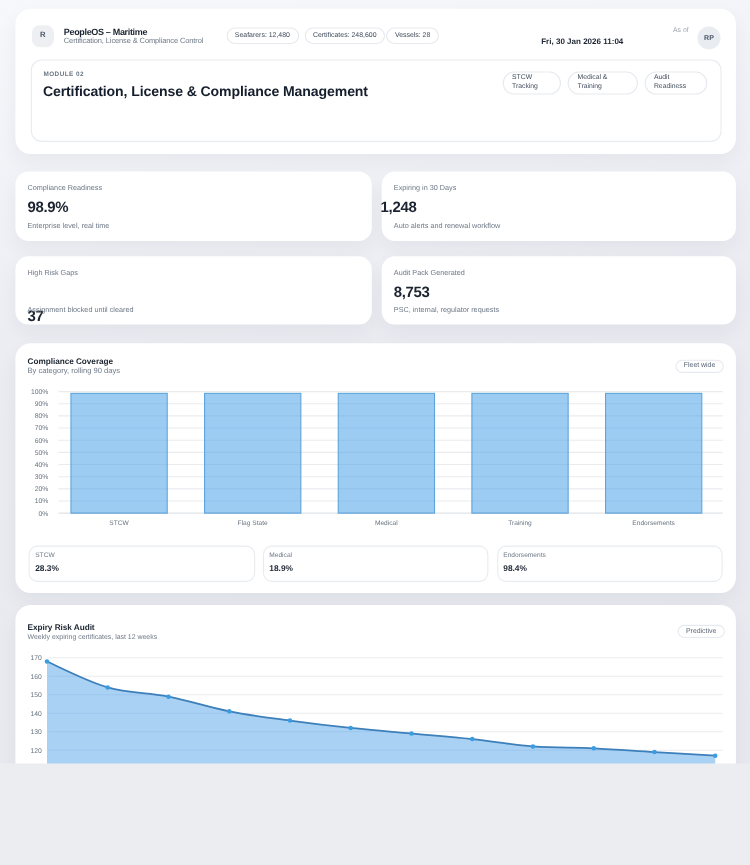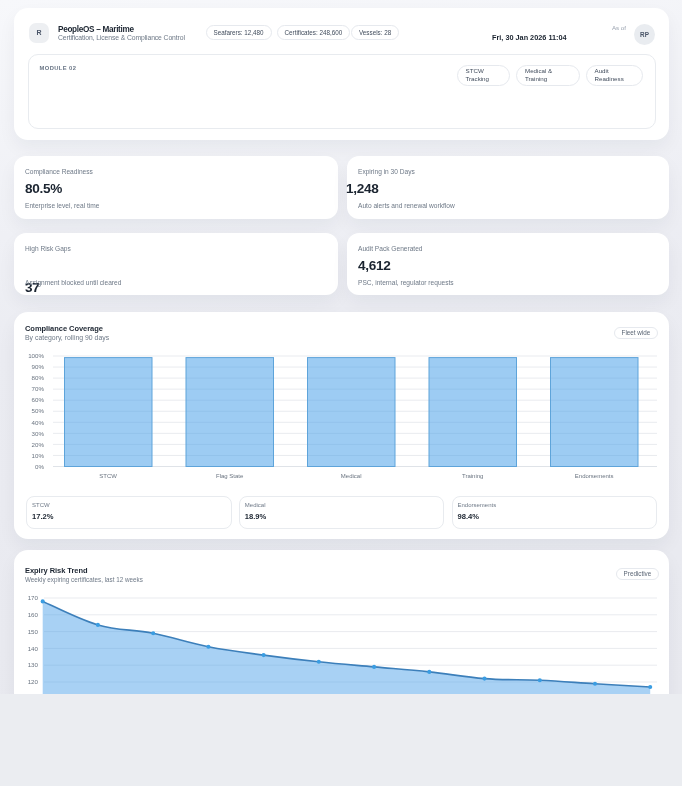--- a/index.html
+++ b/index.html
@@ -27,44 +27,45 @@
 <div class="pill" style="left:205.5px; top:25.3px; height:15px; padding:0 7px; font-size:6.3px;">Seafarers: 12,480</div>
 <div class="pill" style="left:276.5px; top:25.3px; height:15px; padding:0 7px; font-size:6.3px;">Certificates: 248,600</div>
 <div class="pill" style="left:351px; top:25.3px; height:15px; padding:0 7px; font-size:6.3px;">Vessels: 28</div>
 
 <div class="t" style="left:480px; top:24.7px; width:146px; text-align:right; font-size:6.2px; color:#9aa3b0;">As of</div>
 <div class="t" style="left:492px; top:33.5px; width:146px; font-size:7.3px; font-weight:bold;">Fri, 30 Jan 2026 11:04</div>
 <div style="position:absolute; left:634px; top:23.5px; width:21px; height:21px; border-radius:50%; background:#e9ecf0; display:flex; align-items:center; justify-content:center; font-size:6.4px; font-weight:bold; color:#4a5568;">RP</div>
 
 <div style="position:absolute; left:28px; top:54px; width:628px; height:75px; border:1px solid #e8ebef; border-radius:10px; background:#fff;"></div>
 <div class="t" style="left:39.5px; top:65.5px; font-size:5.8px; font-weight:bold; letter-spacing:0.4px; color:#6a7686;">MODULE 02</div>
+<div class="t" style="left:39px; top:77.3px; font-size:12.8px; font-weight:bold; letter-spacing:-0.1px; color:#151e2c;">Certification, License &amp; Compliance Management</div>
 
 <div class="pill" style="left:456.5px; top:64.5px; width:53.5px; height:21.5px; border-radius:10.5px; font-size:6.2px; line-height:8.1px;">STCW<br>Tracking</div>
 <div class="pill" style="left:516px; top:64.5px; width:64px; height:21.5px; border-radius:10.5px; font-size:6.2px; line-height:8.1px;">Medical &amp;<br>Training</div>
 <div class="pill" style="left:585.5px; top:64.5px; width:57px; height:21.5px; border-radius:10.5px; font-size:6.2px; line-height:8.1px;">Audit<br>Readiness</div>
 
 <div class="card" style="left:14px; top:156px; width:324px; height:63px; border-radius:12px;"></div>
 <div class="card" style="left:347px; top:156px; width:322px; height:63px; border-radius:12px;"></div>
 <div class="card" style="left:14px; top:233px; width:324px; height:62px; border-radius:12px;"></div>
 <div class="card" style="left:347px; top:233px; width:322px; height:62px; border-radius:12px;"></div>
 
 <div class="t gray" style="left:25px; top:168.6px; font-size:6.6px;">Compliance Readiness</div>
-<div class="t" style="left:25px; top:182.2px; font-size:13.6px; font-weight:bold; letter-spacing:-0.3px;">80.5%</div>
+<div class="t" style="left:25px; top:182.2px; font-size:13.6px; font-weight:bold; letter-spacing:-0.3px;">98.9%</div>
 <div class="t gray" style="left:25px; top:203.2px; font-size:6.6px;">Enterprise level, real time</div>
 
 <div class="t gray" style="left:358px; top:168.6px; font-size:6.6px;">Expiring in 30 Days</div>
 <div class="t" style="left:346px; top:182.2px; font-size:13.6px; font-weight:bold; letter-spacing:-0.3px;">1,248</div>
 <div class="t gray" style="left:358px; top:203.2px; font-size:6.6px;">Auto alerts and renewal workflow</div>
 
 <div class="t gray" style="left:25px; top:245.6px; font-size:6.6px;">High Risk Gaps</div>
 <div class="t" style="left:25px; top:259.2px; font-size:13.6px; font-weight:bold; letter-spacing:-0.3px;margin-top:22px;">37</div>
 <div class="t gray" style="left:25px; top:280.2px; font-size:6.6px;">Assignment blocked until cleared</div>
 
 <div class="t gray" style="left:358px; top:245.6px; font-size:6.6px;">Audit Pack Generated</div>
-<div class="t" style="left:358px; top:259.2px; font-size:13.6px; font-weight:bold; letter-spacing:-0.3px;">4,612</div>
+<div class="t" style="left:358px; top:259.2px; font-size:13.6px; font-weight:bold; letter-spacing:-0.3px;">8,753</div>
 <div class="t gray" style="left:358px; top:280.2px; font-size:6.6px;">PSC, internal, regulator requests</div>
 
 <div class="card" style="left:14px; top:312px; width:655px; height:227px;"></div>
 <div class="t" style="left:25px; top:324.5px; font-size:7.5px; font-weight:bold; letter-spacing:-0.05px;">Compliance Coverage</div>
 <div class="t gray" style="left:25px; top:334.9px; font-size:6.9px;">By category, rolling 90 days</div>
 <div class="pill" style="left:613.6px; top:326.9px; height:12.2px; border-radius:999px; font-size:6.3px; color:#5a6574; padding:0 7px;">Fleet wide</div>
 
 <svg style="position:absolute; left:14px; top:312px;" width="655" height="227" viewBox="0 0 655 227">
   <g stroke="#e9ebef" stroke-width="1">
     <line x1="39" y1="44" x2="643" y2="44"></line>
@@ -105,28 +106,28 @@
     <text x="337.2" y="165.5">Medical</text>
     <text x="458.7" y="165.5">Training</text>
     <text x="580.2" y="165.5">Endorsements</text>
   </g>
 </svg>
 
 <div style="position:absolute; left:26px; top:495.5px; width:205.5px; height:33px; border:1px solid #e8ebef; border-radius:8px;"></div>
 <div style="position:absolute; left:238.8px; top:495.5px; width:205.5px; height:33px; border:1px solid #e8ebef; border-radius:8px;"></div>
 <div style="position:absolute; left:451.5px; top:495.5px; width:205.5px; height:33px; border:1px solid #e8ebef; border-radius:8px;"></div>
 <div class="t gray" style="left:32px; top:501.5px; font-size:6px;">STCW</div>
-<div class="t" style="left:32px; top:512.8px; font-size:7.6px; font-weight:bold;">17.2%</div>
+<div class="t" style="left:32px; top:512.8px; font-size:7.6px; font-weight:bold;">28.3%</div>
 <div class="t gray" style="left:244.8px; top:501.5px; font-size:6px;">Medical</div>
 <div class="t" style="left:244.8px; top:512.8px; font-size:7.6px; font-weight:bold;">18.9%</div>
 <div class="t gray" style="left:457.5px; top:501.5px; font-size:6px;">Endorsements</div>
 <div class="t" style="left:457.5px; top:512.8px; font-size:7.6px; font-weight:bold;">98.4%</div>
 
 <div class="card" style="left:14px; top:550px; width:655px; height:226px;"></div>
-<div class="t" style="left:25px; top:567.1px; font-size:7.5px; font-weight:bold; letter-spacing:-0.05px;">Expiry Risk Trend</div>
+<div class="t" style="left:25px; top:567.1px; font-size:7.5px; font-weight:bold; letter-spacing:-0.05px;">Expiry Risk Audit</div>
 <div class="t gray" style="left:25px; top:576.7px; font-size:6.3px;">Weekly expiring certificates, last 12 weeks</div>
 <div class="pill" style="left:615.6px; top:568.2px; height:12.2px; border-radius:999px; font-size:6.3px; color:#5a6574; padding:0 7px;">Predictive</div>
 
 <svg style="position:absolute; left:14px; top:550px;" width="655" height="226" viewBox="0 0 655 226">
   <g stroke="#e9ebef" stroke-width="1">
     <line x1="30" y1="48" x2="643" y2="48"></line>
     <line x1="30" y1="64.8" x2="643" y2="64.8"></line>
     <line x1="30" y1="81.6" x2="643" y2="81.6"></line>
     <line x1="30" y1="98.4" x2="643" y2="98.4"></line>
     <line x1="30" y1="115.2" x2="643" y2="115.2"></line>

